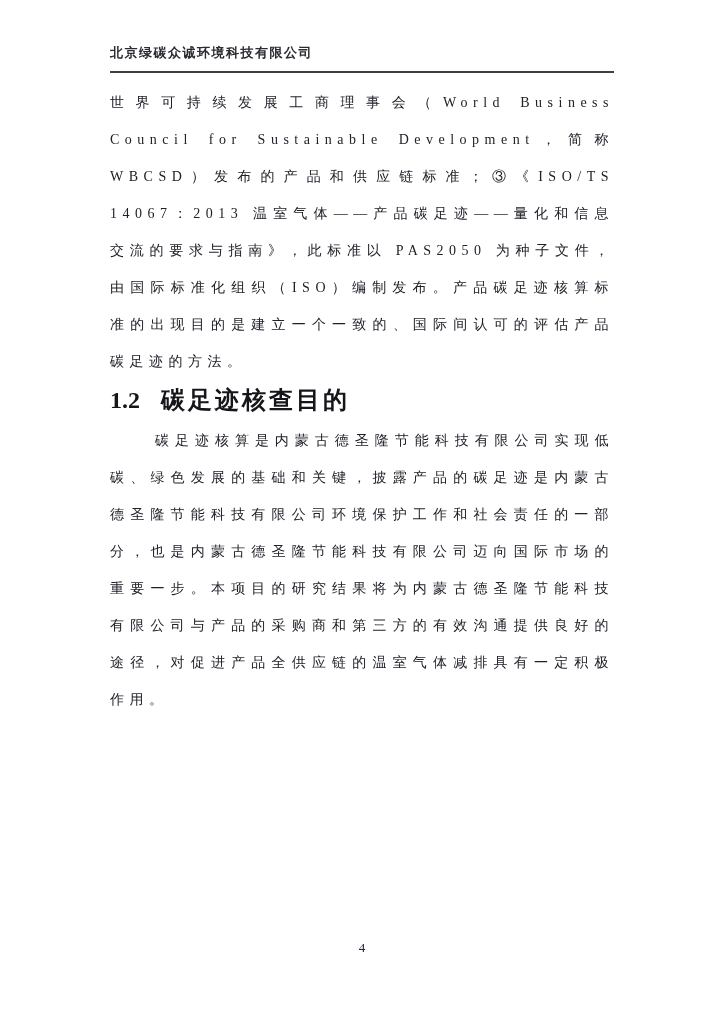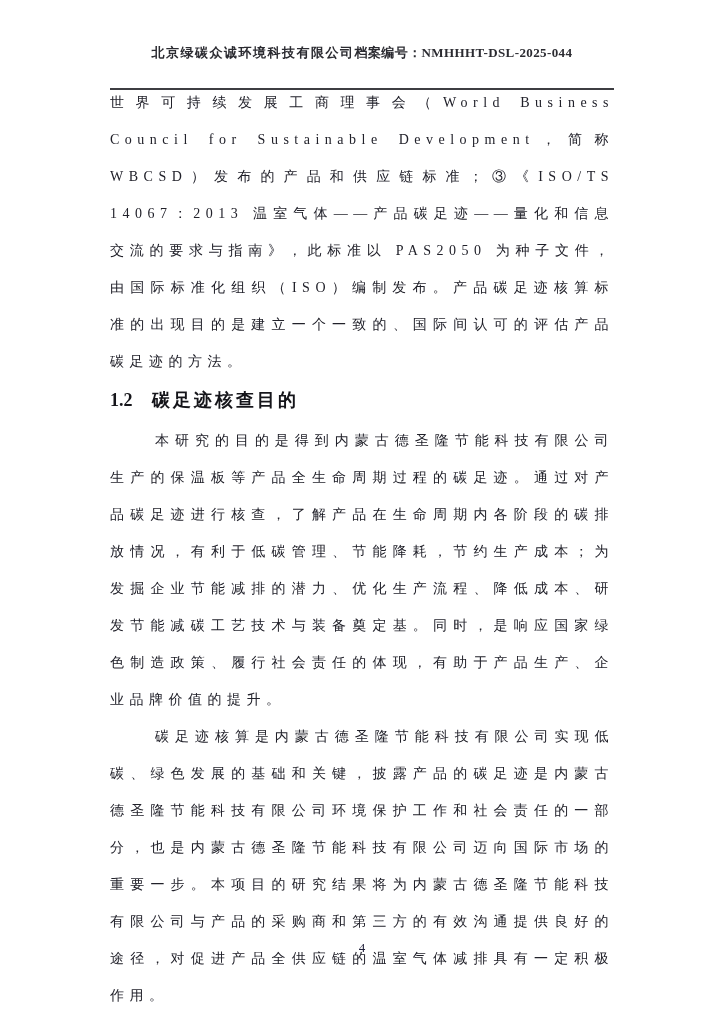--- a/index.html
+++ b/index.html
@@ -14,23 +14,23 @@
     background: #ffffff;
     overflow: hidden;
     font-family: "Liberation Serif", "DejaVu Serif", serif;
   }
   .doc-header {
     position: absolute;
     left: 110px;
     top: 44px;
     width: 504px;
     display: flex;
-    justify-content: center;
+    justify-content: flex-start;
     align-items: flex-end;
-    padding-bottom: 26px;
+    padding-bottom: 9px;
     border-bottom: 2px solid #3d3d42;
   }
   .doc-header .company {
     font-size: 13px;
     font-weight: bold;
     letter-spacing: 1.5px;
     color: #2b2b31;
     white-space: nowrap;
   }
   .doc-header .archive {
@@ -53,21 +53,21 @@
     line-height: 37px;
     letter-spacing: 5.5px;
     text-align: justify;
     text-justify: inter-character;
   }
   .content p.indent {
     text-indent: 45px;
   }
   .section-heading {
     margin: 5px 0 7px 0;
-    font-size: 18px;
+    font-size: 24px;
     line-height: 30px;
     font-weight: bold;
     color: #15151a;
   }
   .section-heading .sec-num {
     letter-spacing: 0;
     margin-right: 15px;
   }
   .section-heading .sec-title {
     letter-spacing: 3px;
@@ -84,32 +84,30 @@
     color: #20203a;
   }
 </style>
 </head>
 <body>
 
 <div class="page">
 
   <div class="doc-header">
     <span class="company">北京绿碳众诚环境科技有限公司</span>
-    <span class="archive">档案编号：NMHHHT-DSL-2025-044</span>
   </div>
 
   <div class="content">
     <p>世界可持续发展工商理事会（World Business Council for Sustainable Development，简称 WBCSD）发布的产品和供应链标准；③《ISO/TS 14067：2013 温室气体——产品碳足迹——量化和信息交流的要求与指南》，此标准以 PAS2050 为种子文件，由国际标准化组织（ISO）编制发布。产品碳足迹核算标准的出现目的是建立一个一致的、国际间认可的评估产品碳足迹的方法。</p>
 
     <h2 class="section-heading">
       <span class="sec-num">1.2</span>
       <span class="sec-title">碳足迹核查目的</span>
     </h2>
 
-    <p class="indent">本研究的目的是得到内蒙古德圣隆节能科技有限公司生产的保温板等产品全生命周期过程的碳足迹。通过对产品碳足迹进行核查，了解产品在生命周期内各阶段的碳排放情况，有利于低碳管理、节能降耗，节约生产成本；为发掘企业节能减排的潜力、优化生产流程、降低成本、研发节能减碳工艺技术与装备奠定基。同时，是响应国家绿色制造政策、履行社会责任的体现，有助于产品生产、企业品牌价值的提升。</p>
 
     <p class="indent">碳足迹核算是内蒙古德圣隆节能科技有限公司实现低碳、绿色发展的基础和关键，披露产品的碳足迹是内蒙古德圣隆节能科技有限公司环境保护工作和社会责任的一部分，也是内蒙古德圣隆节能科技有限公司迈向国际市场的重要一步。本项目的研究结果将为内蒙古德圣隆节能科技有限公司与产品的采购商和第三方的有效沟通提供良好的途径，对促进产品全供应链的温室气体减排具有一定积极作用。</p>
 
   </div>
 
   <div class="page-footer">
     <span class="page-num">4</span>
   </div>
 
 </div>

